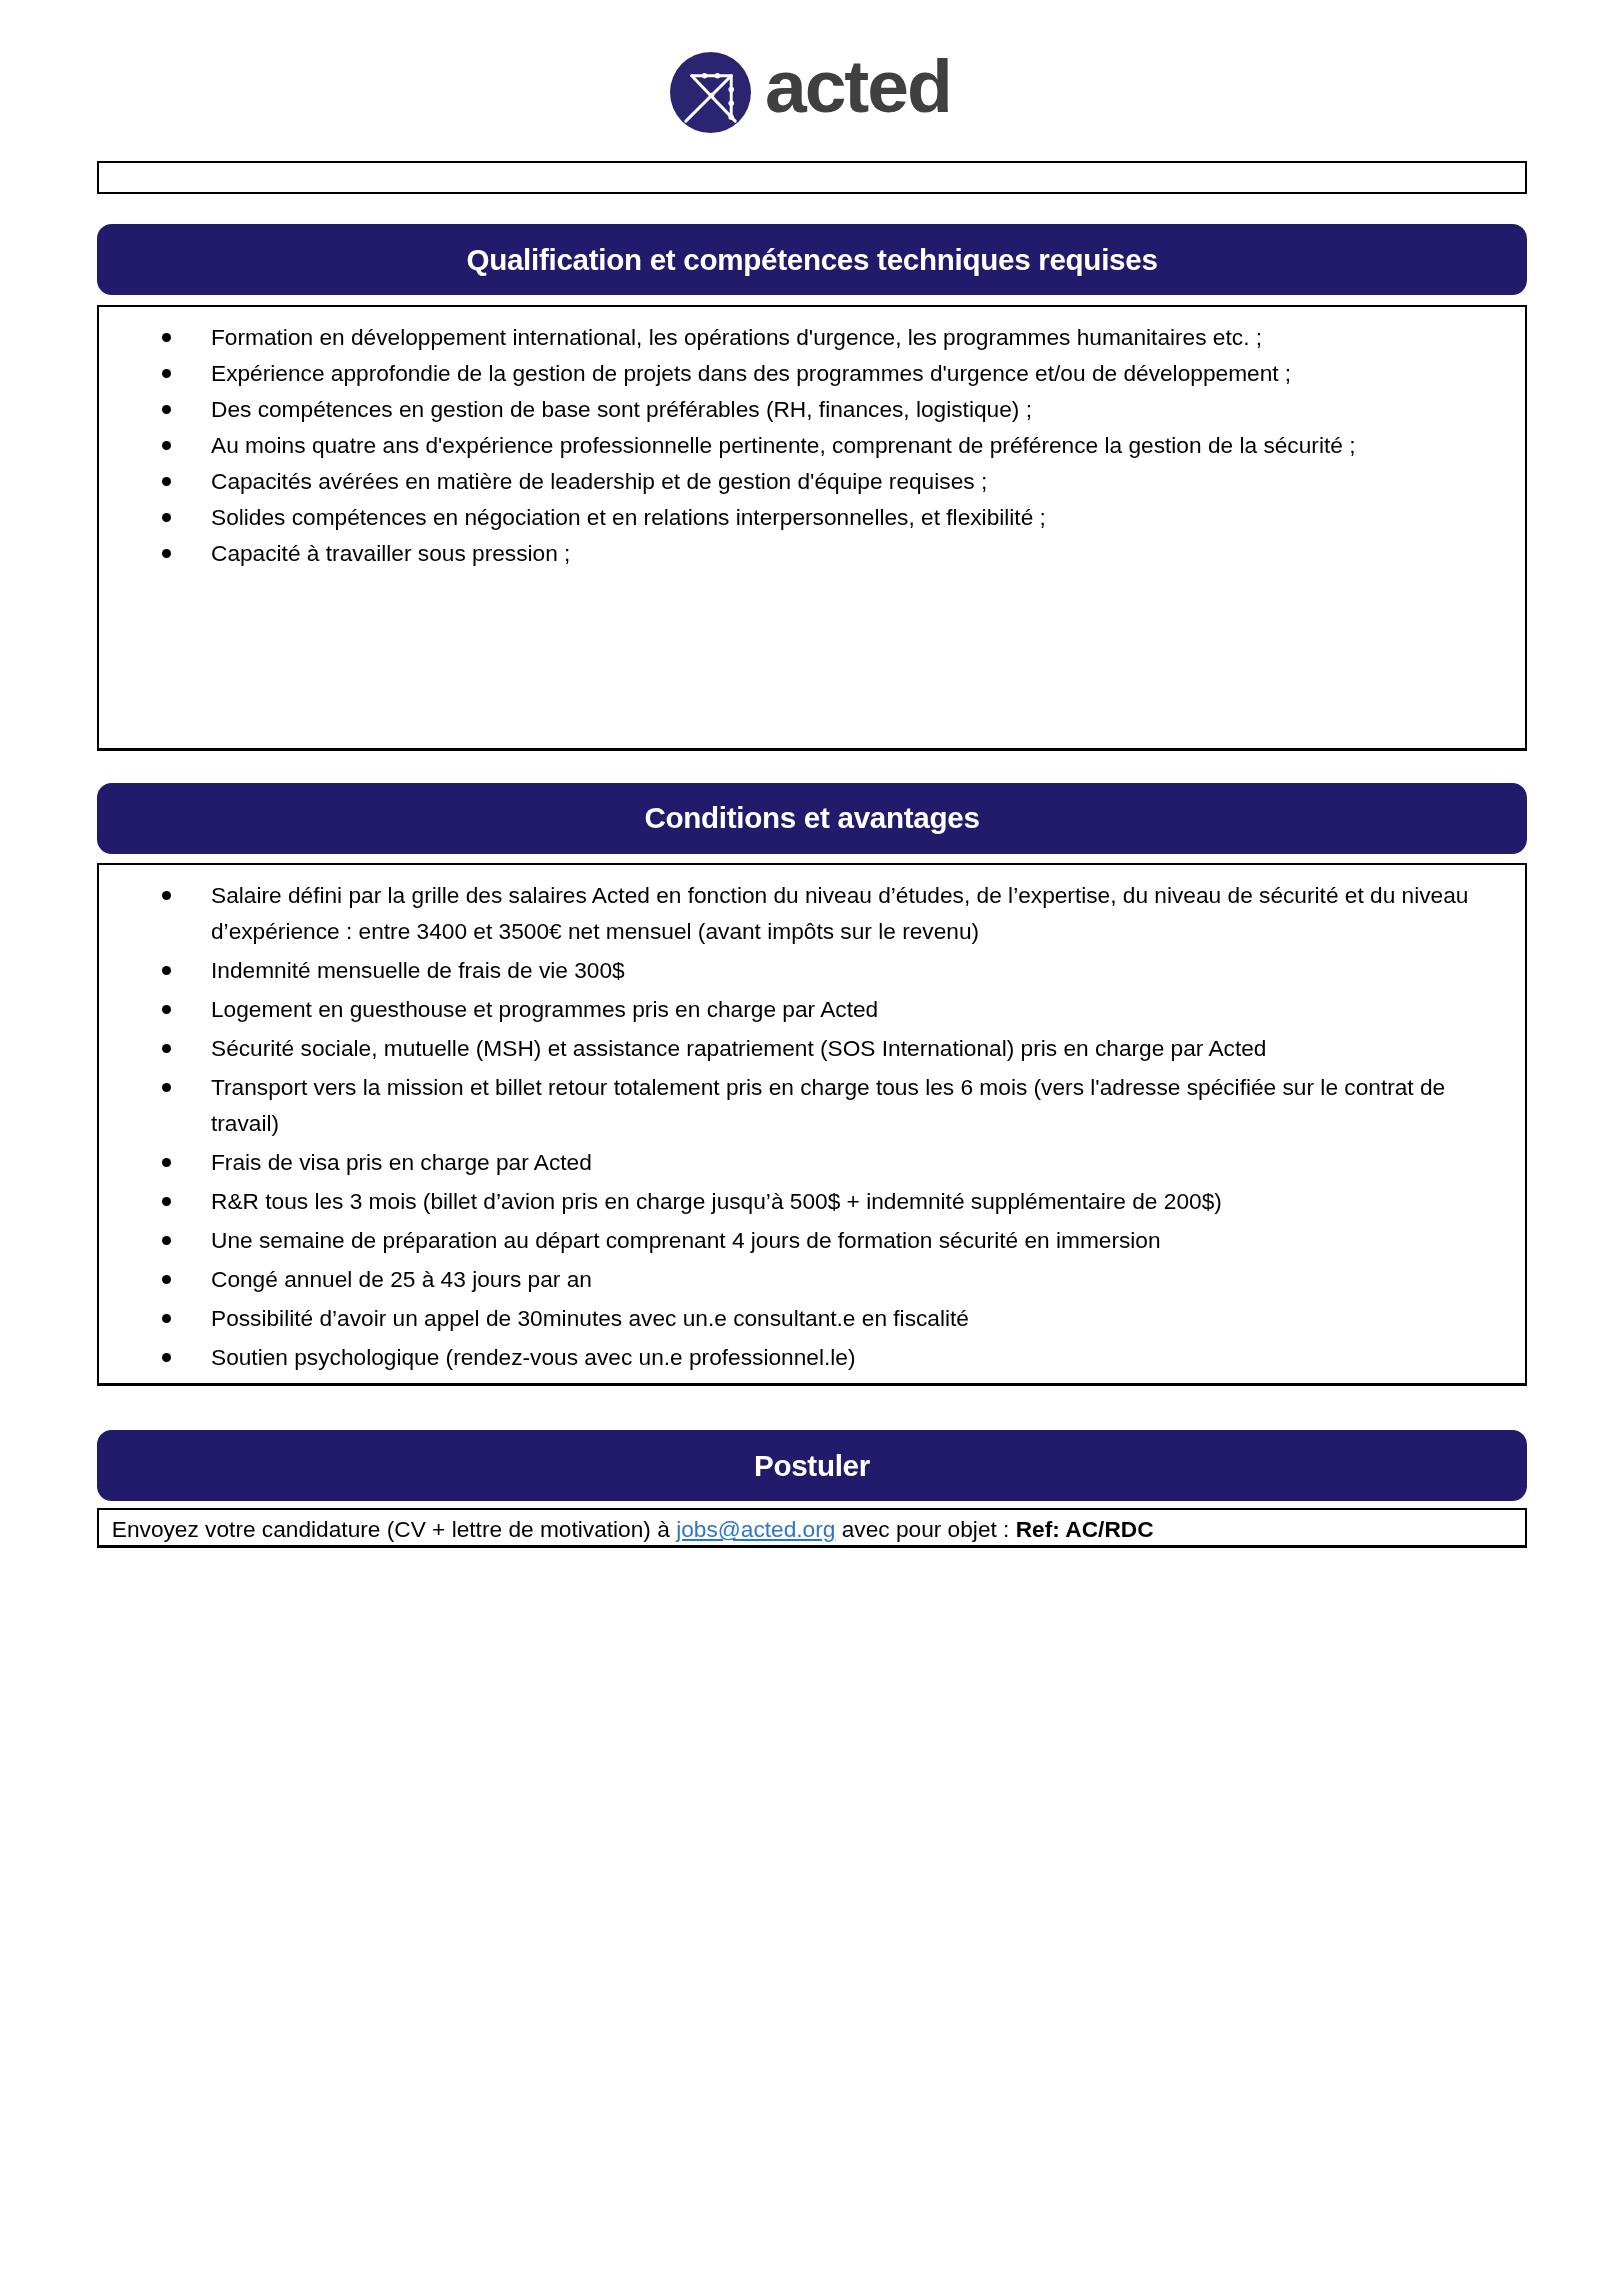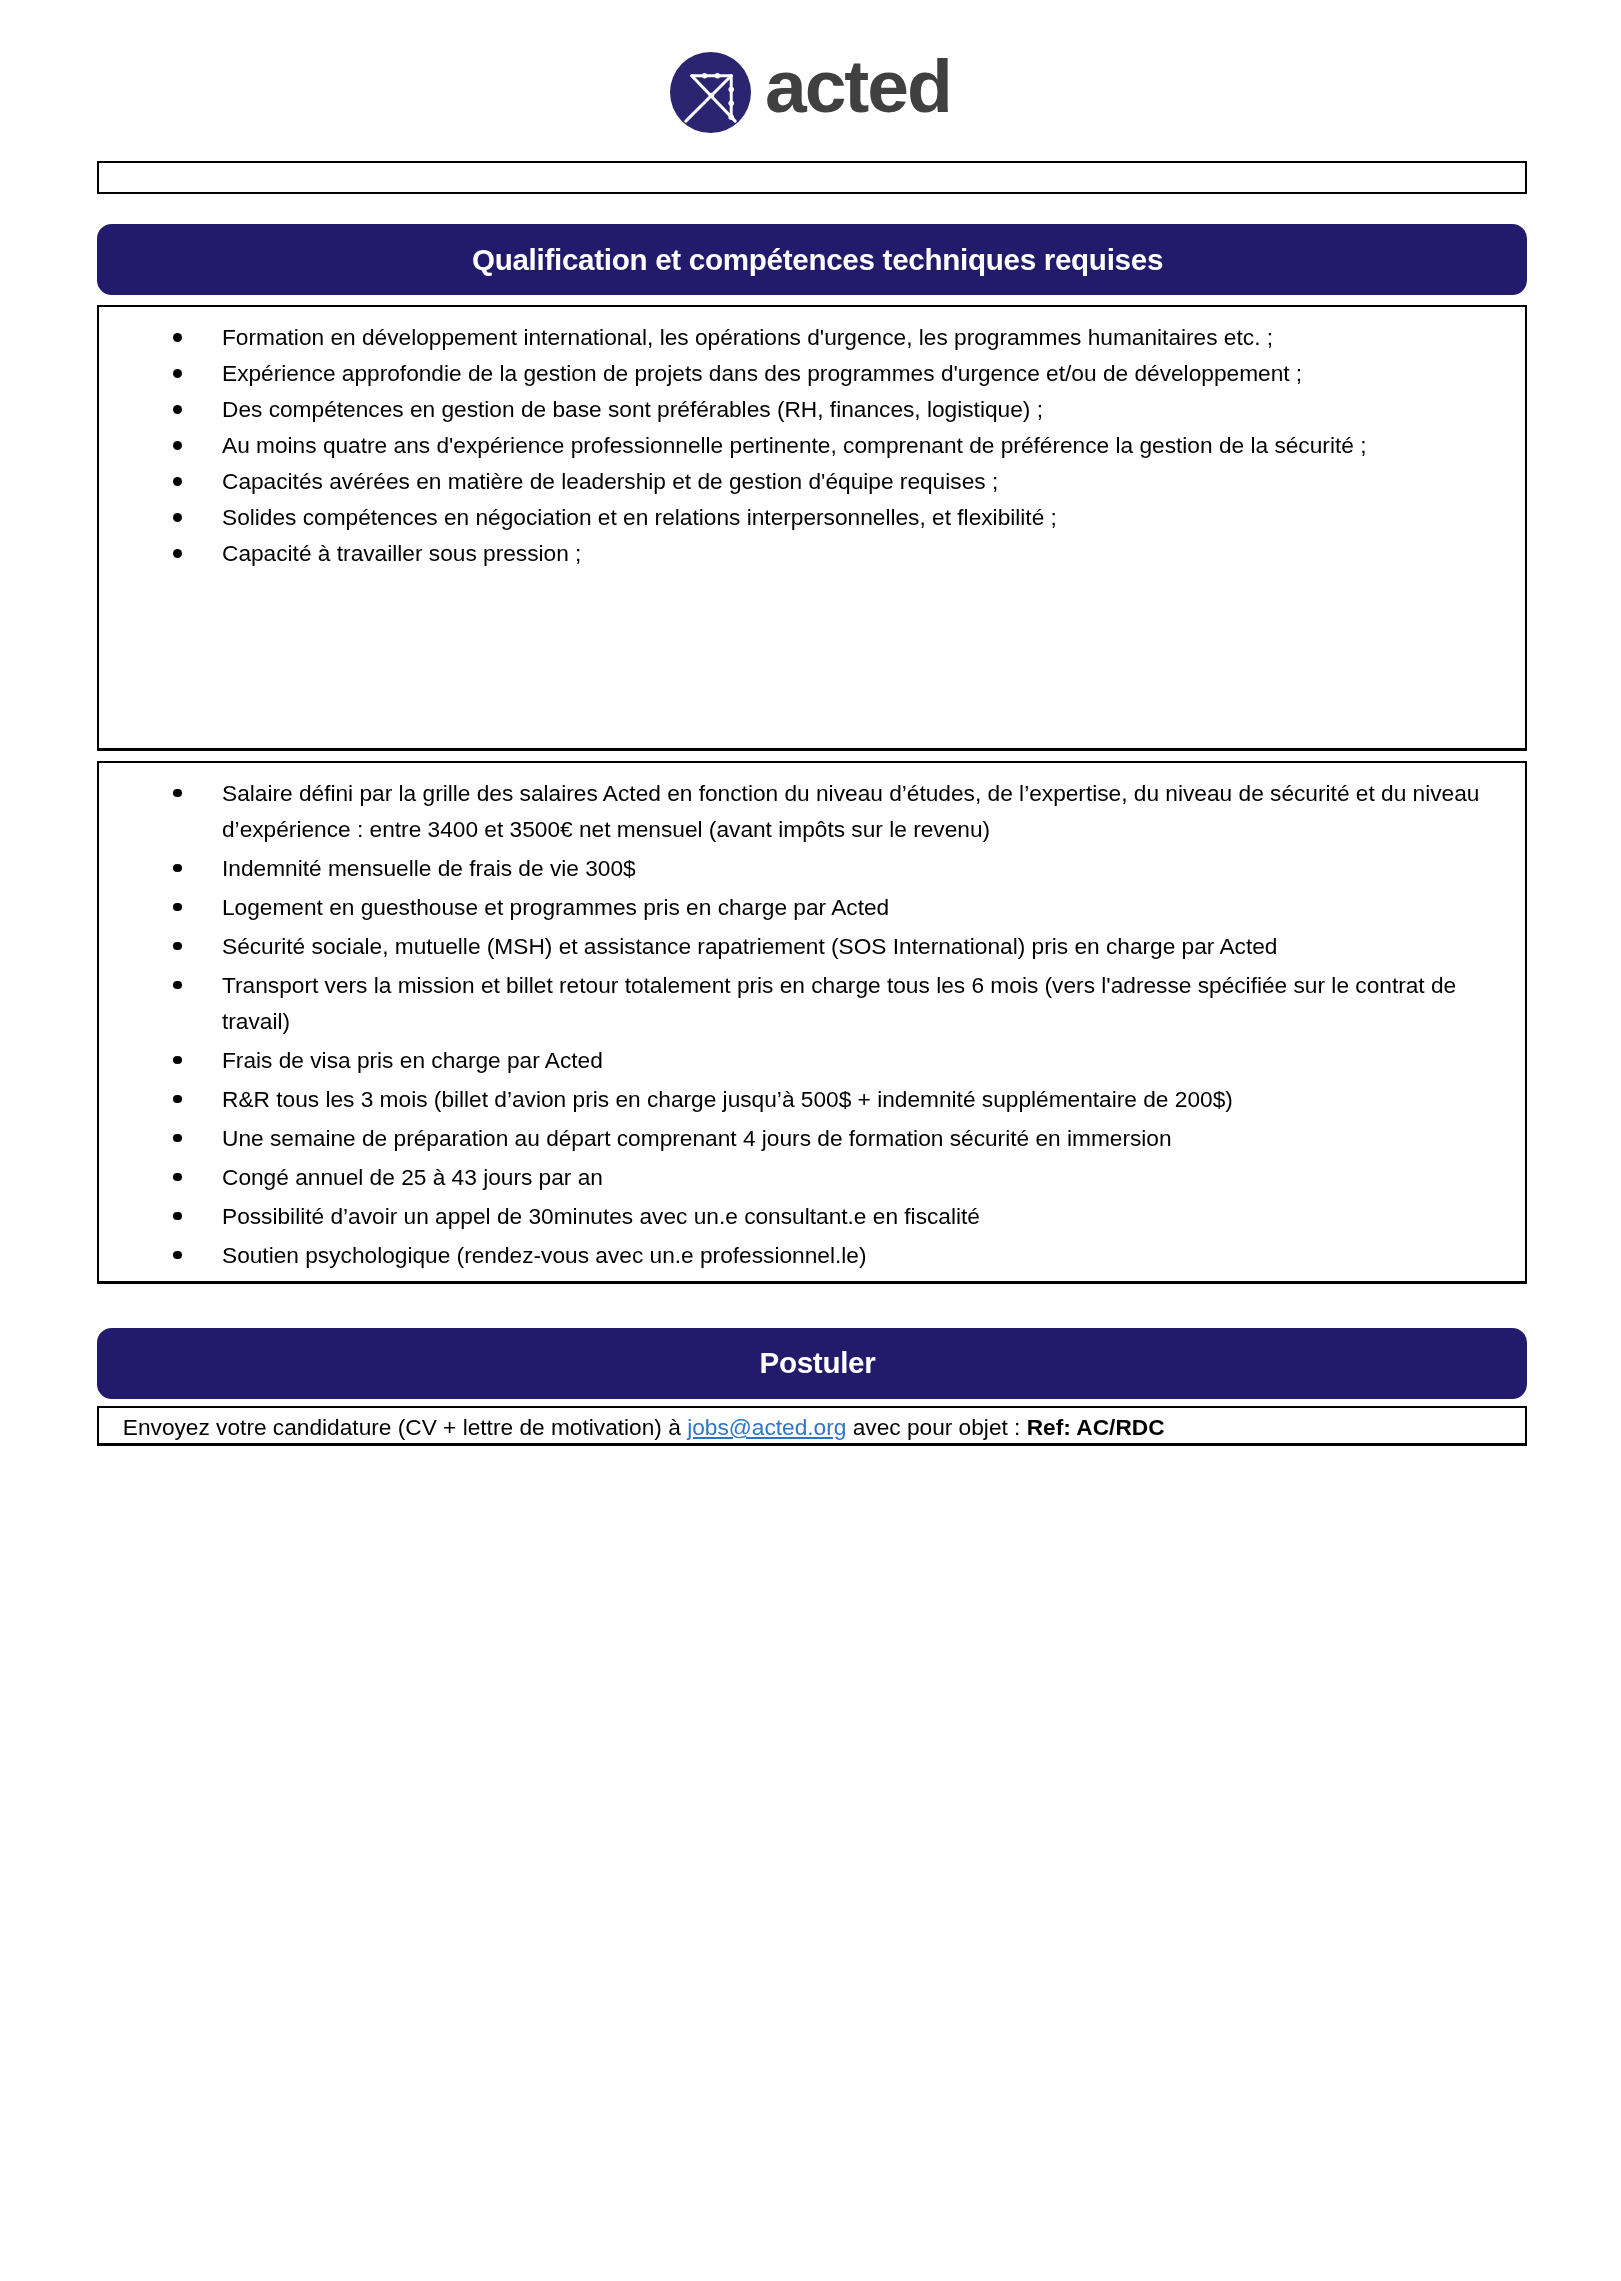--- a/index.html
+++ b/index.html
@@ -20,21 +20,21 @@
     gap: 13.8px;
   }
   .logo-mark { width: 81px; height: 81px; display: block; }
   .logo-text {
     font-size: 75px; font-weight: 700; letter-spacing: -2px;
     color: #404040; line-height: 81px;
     transform: translateY(-5.9px);
   }
 
   
-  .doc-block { margin-left: 97px; width: 1430px; padding-left: 11px; }
+  .doc-block { margin-left: 97px; width: 1430px; }
 
   
   .title-box {
     margin-top: 22.7px; height: 33px;
     border: 2px solid #000000; background: #ffffff;
   }
 
   
   .section-header {
     height: 71px; border-radius: 14.8px;
@@ -144,20 +144,23 @@
           <span class="item-text">Solides compétences en négociation et en relations interpersonnelles, et flexibilité ;</span>
         </li>
 
         <li>
           <span class="bullet-dot"></span>
           <span class="item-text">Capacité à travailler sous pression ;</span>
         </li>
       </ul>
   </div>
 
+  <div class="doc-block section-header header-cond">
+    <span class="header-label">Conditions et avantages</span>
+  </div>
   <div class="doc-block content-box box-cond">
     <ul class="bullet-list">
 
         <li>
           <span class="bullet-dot"></span>
           <span class="item-text">Salaire défini par la grille des salaires Acted en fonction du niveau d’études, de l’expertise, du niveau de sécurité et du niveau d’expérience : entre 3400 et 3500€ net mensuel (avant impôts sur le revenu)</span>
         </li>
 
         <li>
           <span class="bullet-dot"></span>

